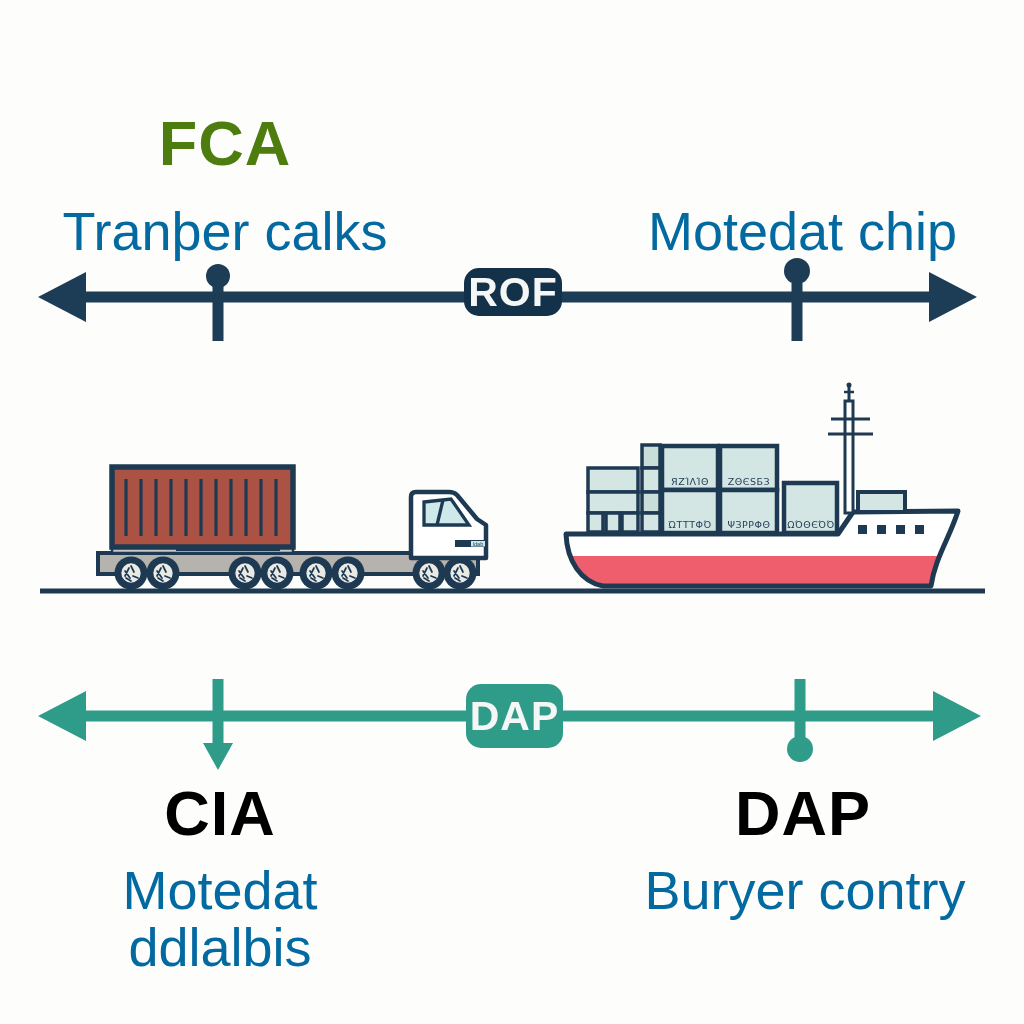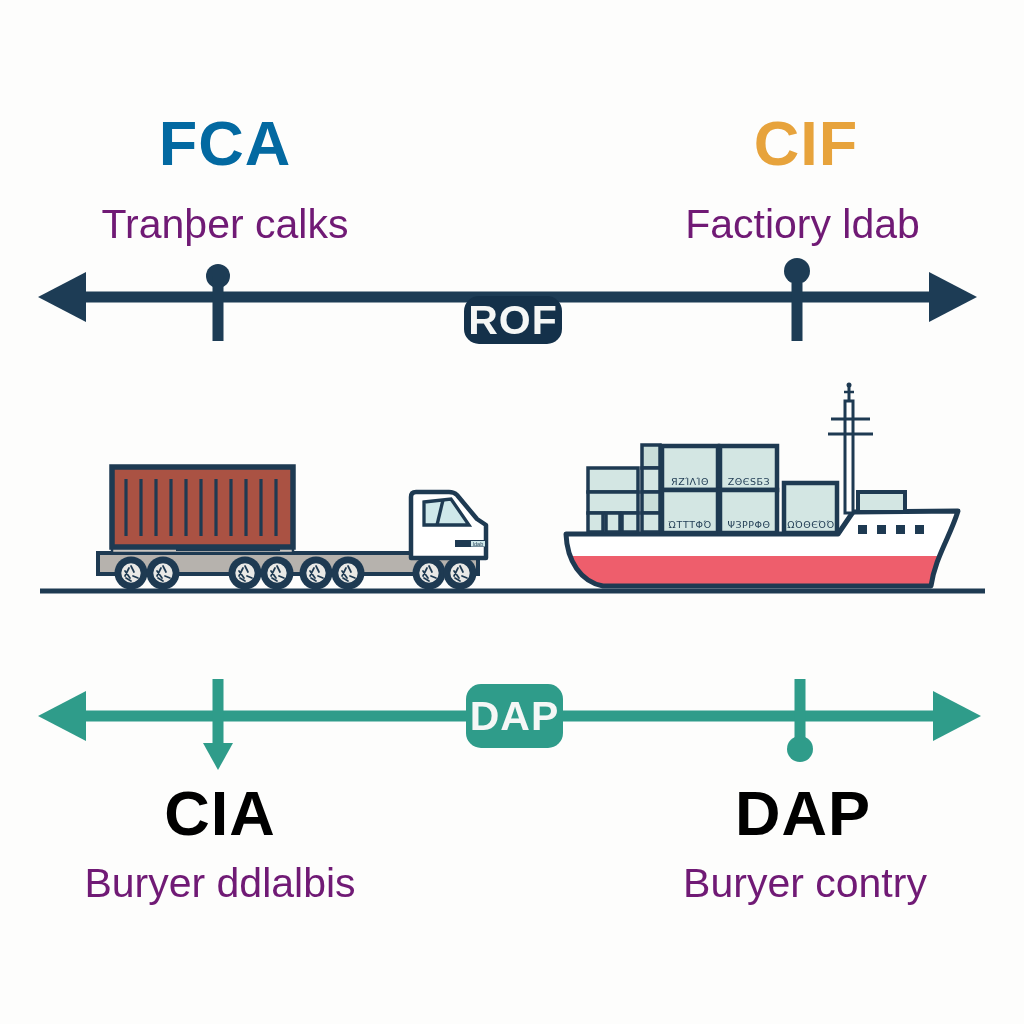--- a/index.html
+++ b/index.html
@@ -6,24 +6,24 @@
   body{
     width:1024px;height:1024px;
     background:#fdfdfc;
     font-family:"Liberation Sans", sans-serif;
     overflow:hidden;
   }
   .stage{position:relative;width:1024px;height:1024px;background:#fdfdfc;}
   .stage svg{position:absolute;left:0;top:0;}
   .label{position:absolute;text-align:center;line-height:1.05;}
   .code{font-weight:bold;font-size:63px;letter-spacing:1px;}
-  .code-navy{color:#0369a1;}
+  .code-navy{color:#4d7c0f;}
   .code-orange{color:#e7a33c;}
   .code-teal{color:#000000;}
-  .sub{font-size:41px;color:#701a75;}
+  .sub{font-size:54px;color:#0369a1;}
   .badge{
     position:absolute;display:flex;align-items:center;justify-content:center;
     color:#f5f7f6;font-weight:bold;font-size:41px;letter-spacing:1px;
     border-radius:15px;
   }
   .badge-navy{background:#14314a;}
   .badge-teal{background:#2f9c8a;}
 </style>
 </head>
 <body>
@@ -168,25 +168,24 @@
       <g>
         <rect x="794.5" y="679" width="11" height="59" fill="#2f9c8a"></rect>
         <circle cx="800" cy="749" r="13" fill="#2f9c8a"></circle>
       </g>
     </g>
   </svg>
 
   <div class="label code code-navy" style="left:75px;top:110px;width:300px;">FCA</div>
   <div class="label sub" style="left:40px;top:203px;width:370px;">Tranþer calks</div>
 
-  <div class="label code code-orange" style="left:656px;top:110px;width:300px;">CIF</div>
-  <div class="label sub" style="left:630px;top:203px;width:345px;">Factiory ldab</div>
+  <div class="label sub" style="left:630px;top:203px;width:345px;">Motedat chip</div>
 
-  <div class="badge badge-navy" style="left:464px;top:268px;width:98px;height:48px;margin-top:28px;">ROF</div>
+  <div class="badge badge-navy" style="left:464px;top:268px;width:98px;height:48px;">ROF</div>
   <div class="badge badge-teal" style="left:466px;top:684px;width:97px;height:64px;">DAP</div>
 
   <div class="label code code-teal" style="left:70px;top:780px;width:300px;">CIA</div>
-  <div class="label sub" style="left:35px;top:862px;width:370px;">Buryer ddlalbis</div>
+  <div class="label sub" style="left:35px;top:862px;width:370px;">Motedat ddlalbis</div>
 
   <div class="label code code-teal" style="left:653px;top:780px;width:300px;">DAP</div>
   <div class="label sub" style="left:630px;top:862px;width:350px;">Buryer contry</div>
 
 </div>
 
 </body></html>

